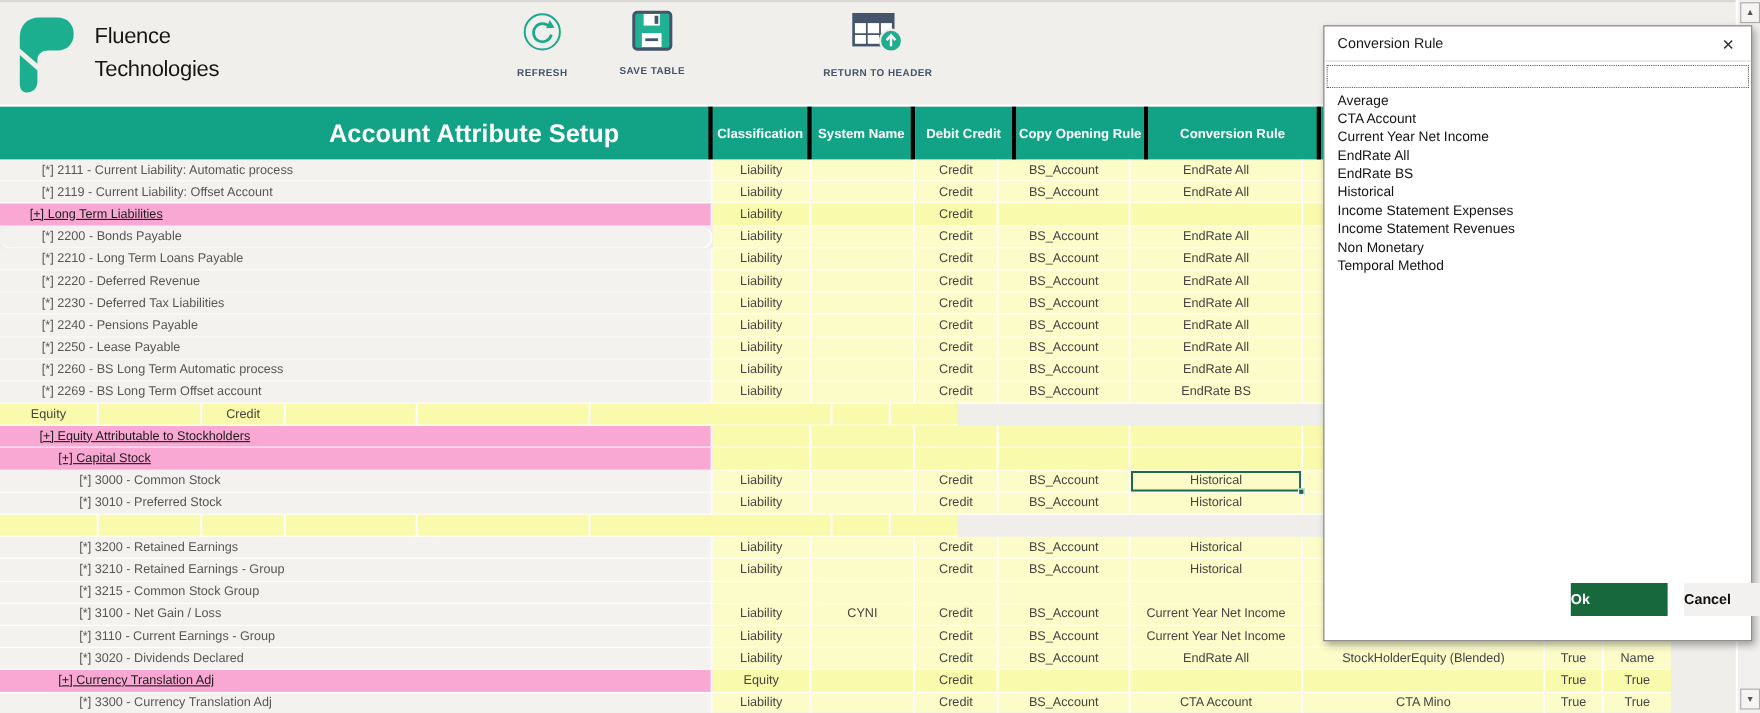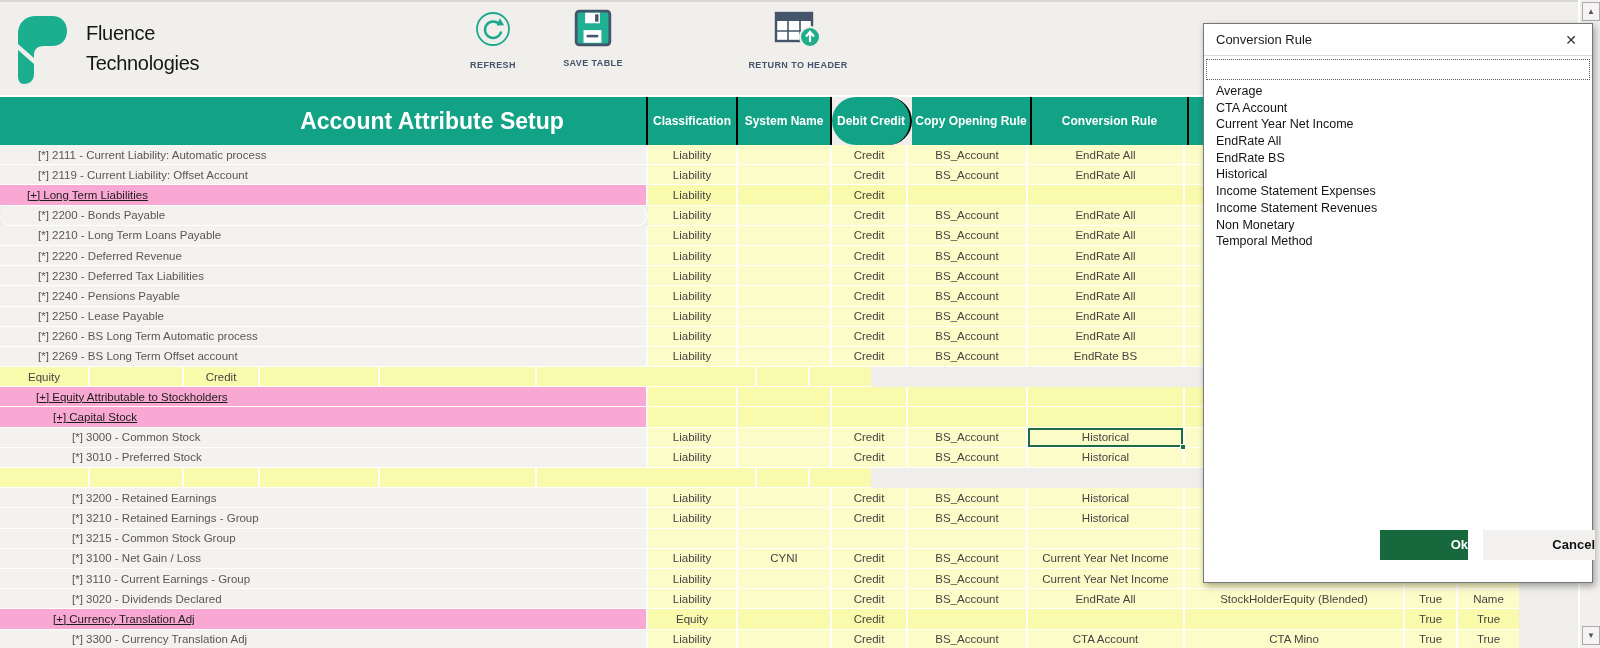--- a/index.html
+++ b/index.html
@@ -15,24 +15,24 @@
   .toolbtn { position:absolute; top:6px; width:130px; text-align:center; cursor:pointer; }
   .toolbtn .lbl { display:block; margin-top:6px; font-size:9px; font-weight:bold;
     letter-spacing:.4px; color:#44546A; }
   #btn-refresh { left:428px; }
   #btn-save { left:528px; }
   #btn-return { left:728px; width:140px; }
 
   
   .grid-header { position:absolute; left:0; top:97px; height:48px; display:flex; }
   .gh-cell { background:#12A285; color:#fff; display:flex; align-items:center;
-    justify-content:center; font-weight:bold; font-size:12px; border-right:2px solid #000000;
+    justify-content:center; font-weight:bold; font-size:12px; border-right:4px solid #000000;
     text-align:center; }
   .gh-title { width:648px; font-size:23px; padding-left:218px; }
-  .gh-c1 { width:90px; } .gh-c2 { width:94px; } .gh-c3 { width:80px;border-radius:24px; }
+  .gh-c1 { width:90px; } .gh-c2 { width:94px; } .gh-c3 { width:92px; }
   .gh-c4 { width:120px; } .gh-c5 { width:157px; }
   .gh-h1 { width:220px; } .gh-h2 { width:53px; } .gh-h3 { width:61px; border-right:none; }
 
   
   .grid-body { position:absolute; left:0; top:145px; width:1540px; height:503px; overflow:hidden; }
   .row { display:flex; height:20.2px; }
   .acell { width:648px; display:flex; align-items:center; font-size:11.5px;
     border-right:2px solid #FBFBF9; border-bottom:1px solid #FFFFFF; cursor:pointer; }
   .row.leaf .acell { background:#F3F2EF; color:#595755; }
   .row.group .acell { background:#f9a8d4; color:#1C1C1A;text-decoration:underline; }
@@ -61,22 +61,22 @@
     background:#fff; border:1px solid #767676; box-shadow:2px 3px 7px rgba(0,0,0,.35); z-index:20; }
   .dlg-titlebar { height:32px; line-height:32px; padding-left:12px; font-size:13px;
     color:#1a1a1a; border-bottom:1px solid #D9D9D9; position:relative; }
   .dlg-close { position:absolute; right:10px; top:0; width:22px; height:32px; line-height:32px;
     text-align:center; font-size:14px; color:#333; cursor:pointer; }
   .dlg-search { display:block; width:384px; margin:3px 2px 0 2px; height:21px;
     border:1px dotted #5A5A5A; outline:none; font-size:12px; padding:0 4px; background:#fff; }
   .dlg-list { margin-top:3px; }
   .dlg-item { height:16.7px; line-height:16.7px; padding-left:12px; font-size:12.5px;
     color:#141414; cursor:pointer; white-space:nowrap; }
-  .dlg-btn { position:absolute; height:30px; font-size:13px; font-weight:bold; text-align:right;
-    line-height:30px; cursor:pointer; }
+  .dlg-btn { position:absolute; height:30px; font-size:13px; font-weight:bold; text-align:left;
+    line-height:30px; cursor:pointer;margin-left:48px; }
   .dlg-ok { left:176px; bottom:22px; width:88px; background:#17683C; color:#fff; }
   .dlg-cancel { left:279px; bottom:22px; width:112px; background:#F2F1EF; color:#101010; }
 </style>
 </head>
 <body>
 
 <div class="app">
 
   <div class="topbar">
     <div class="brand">

